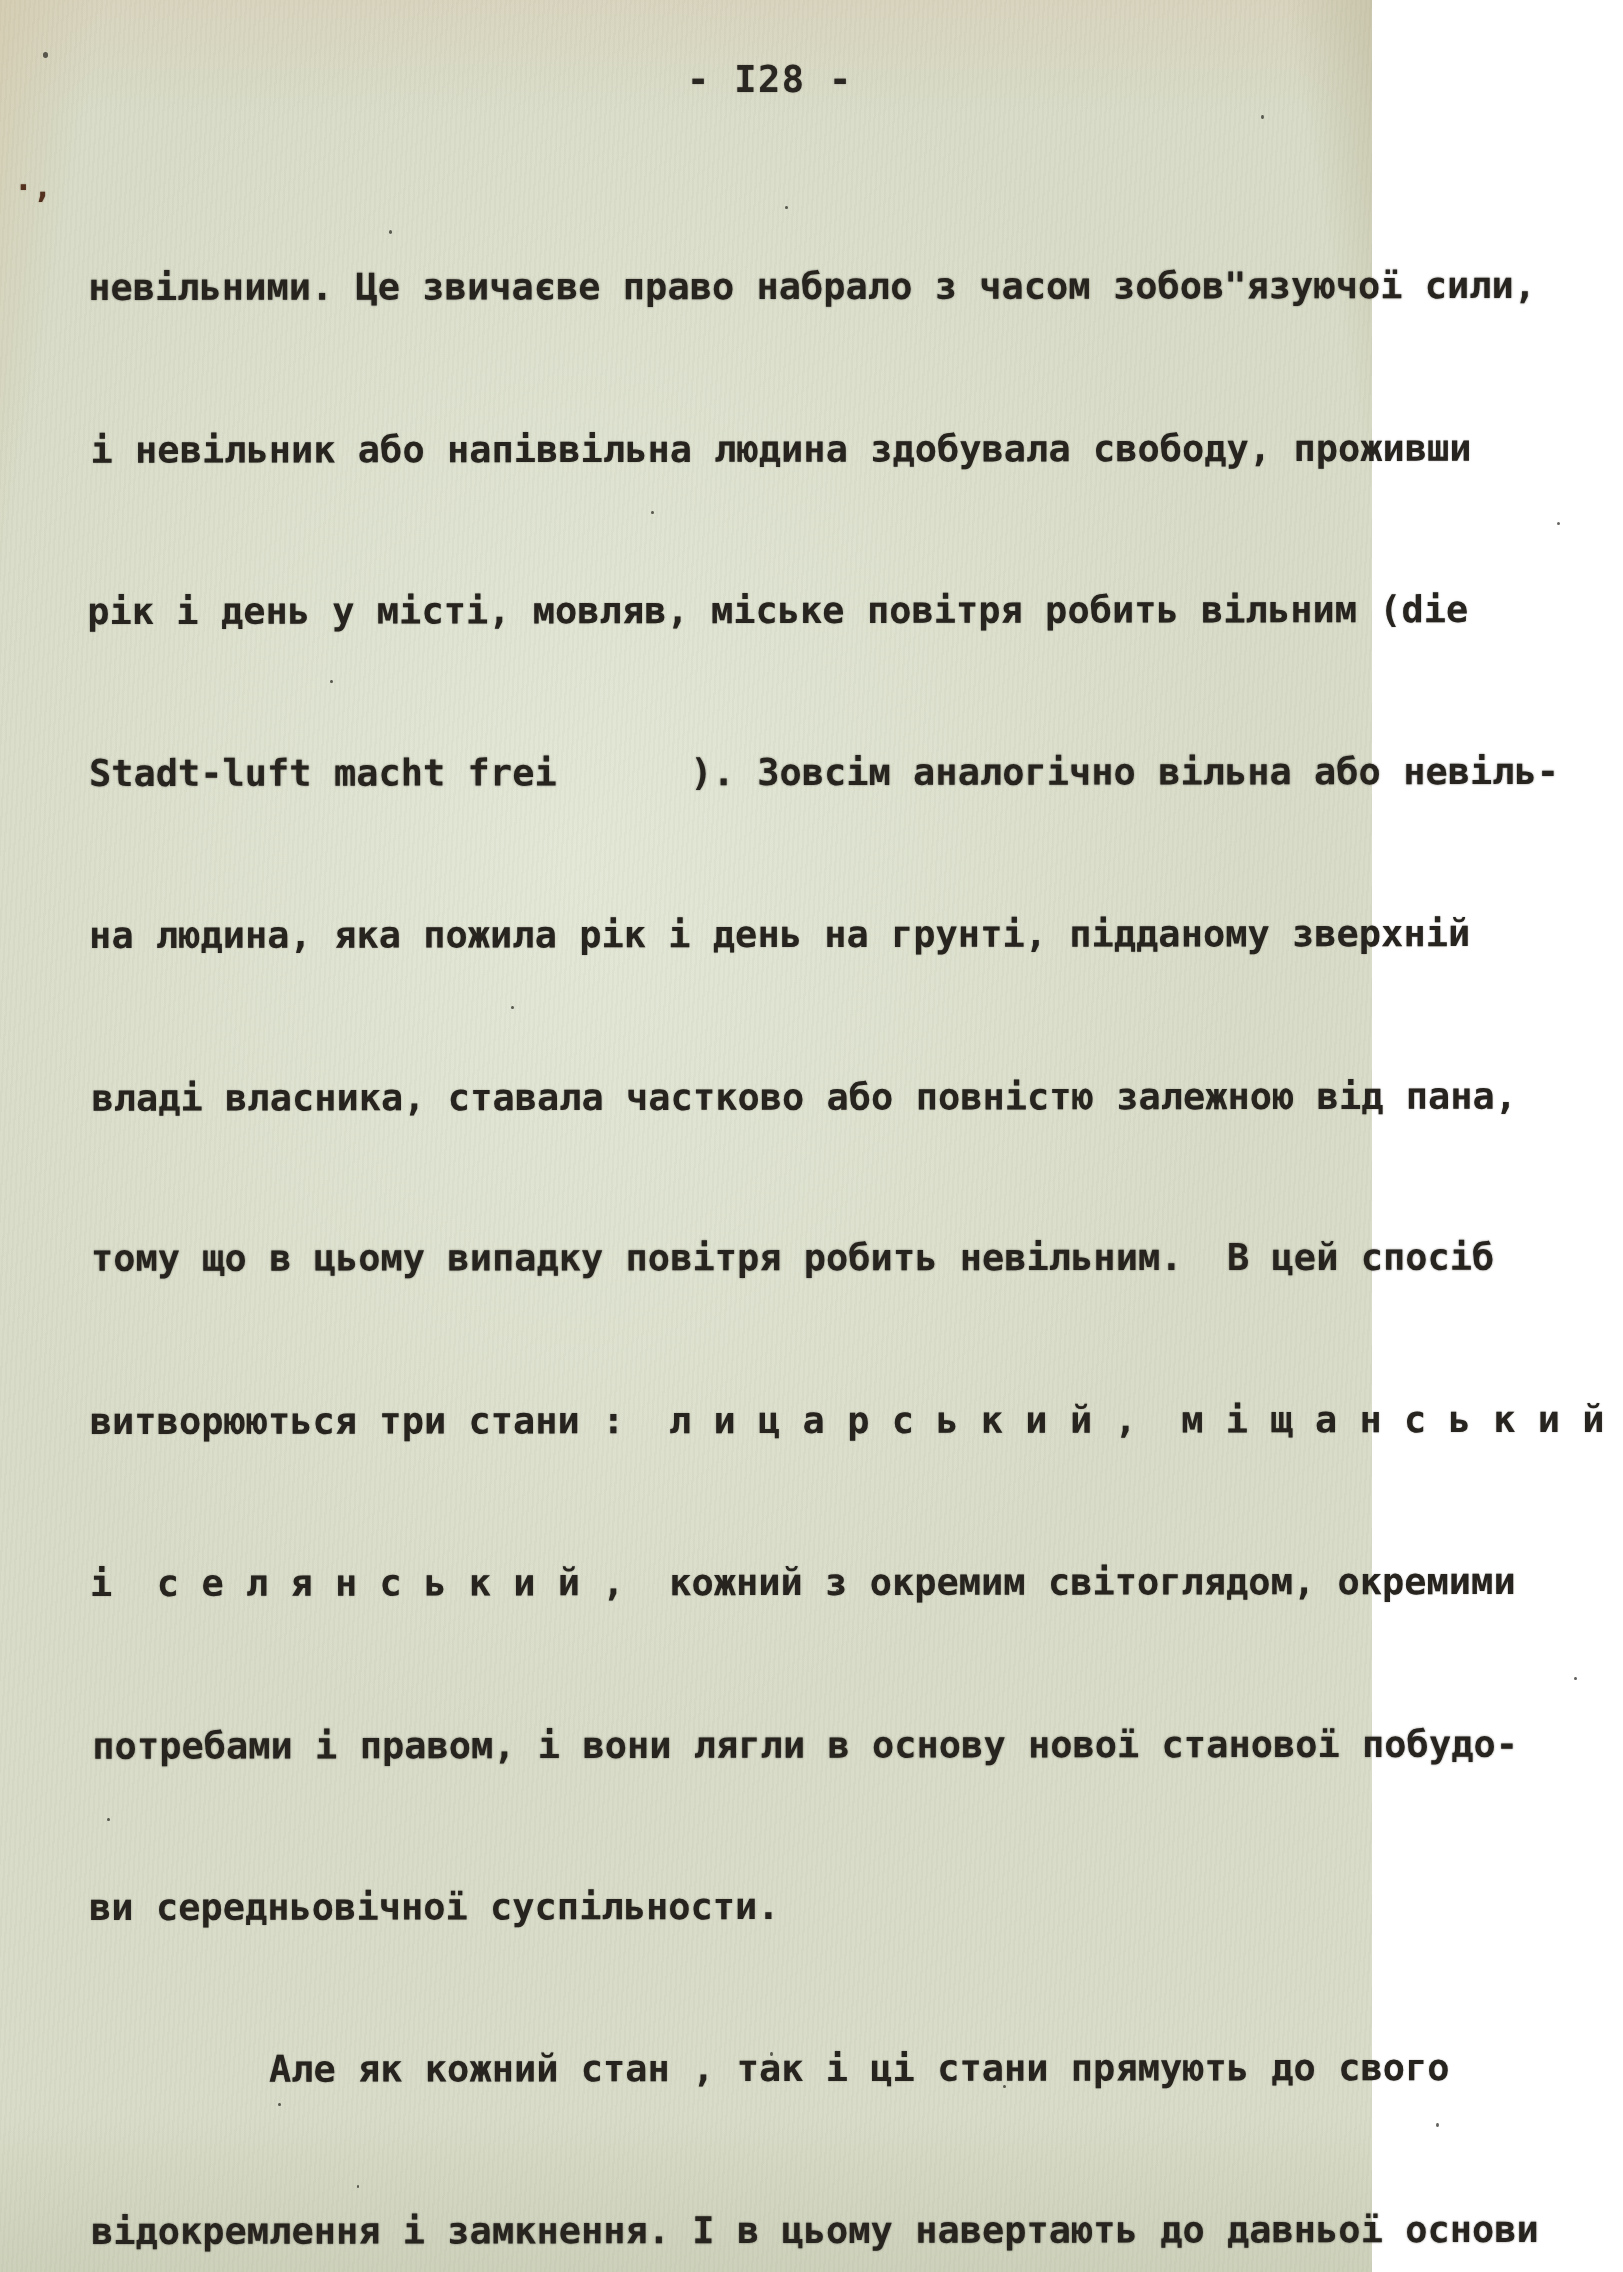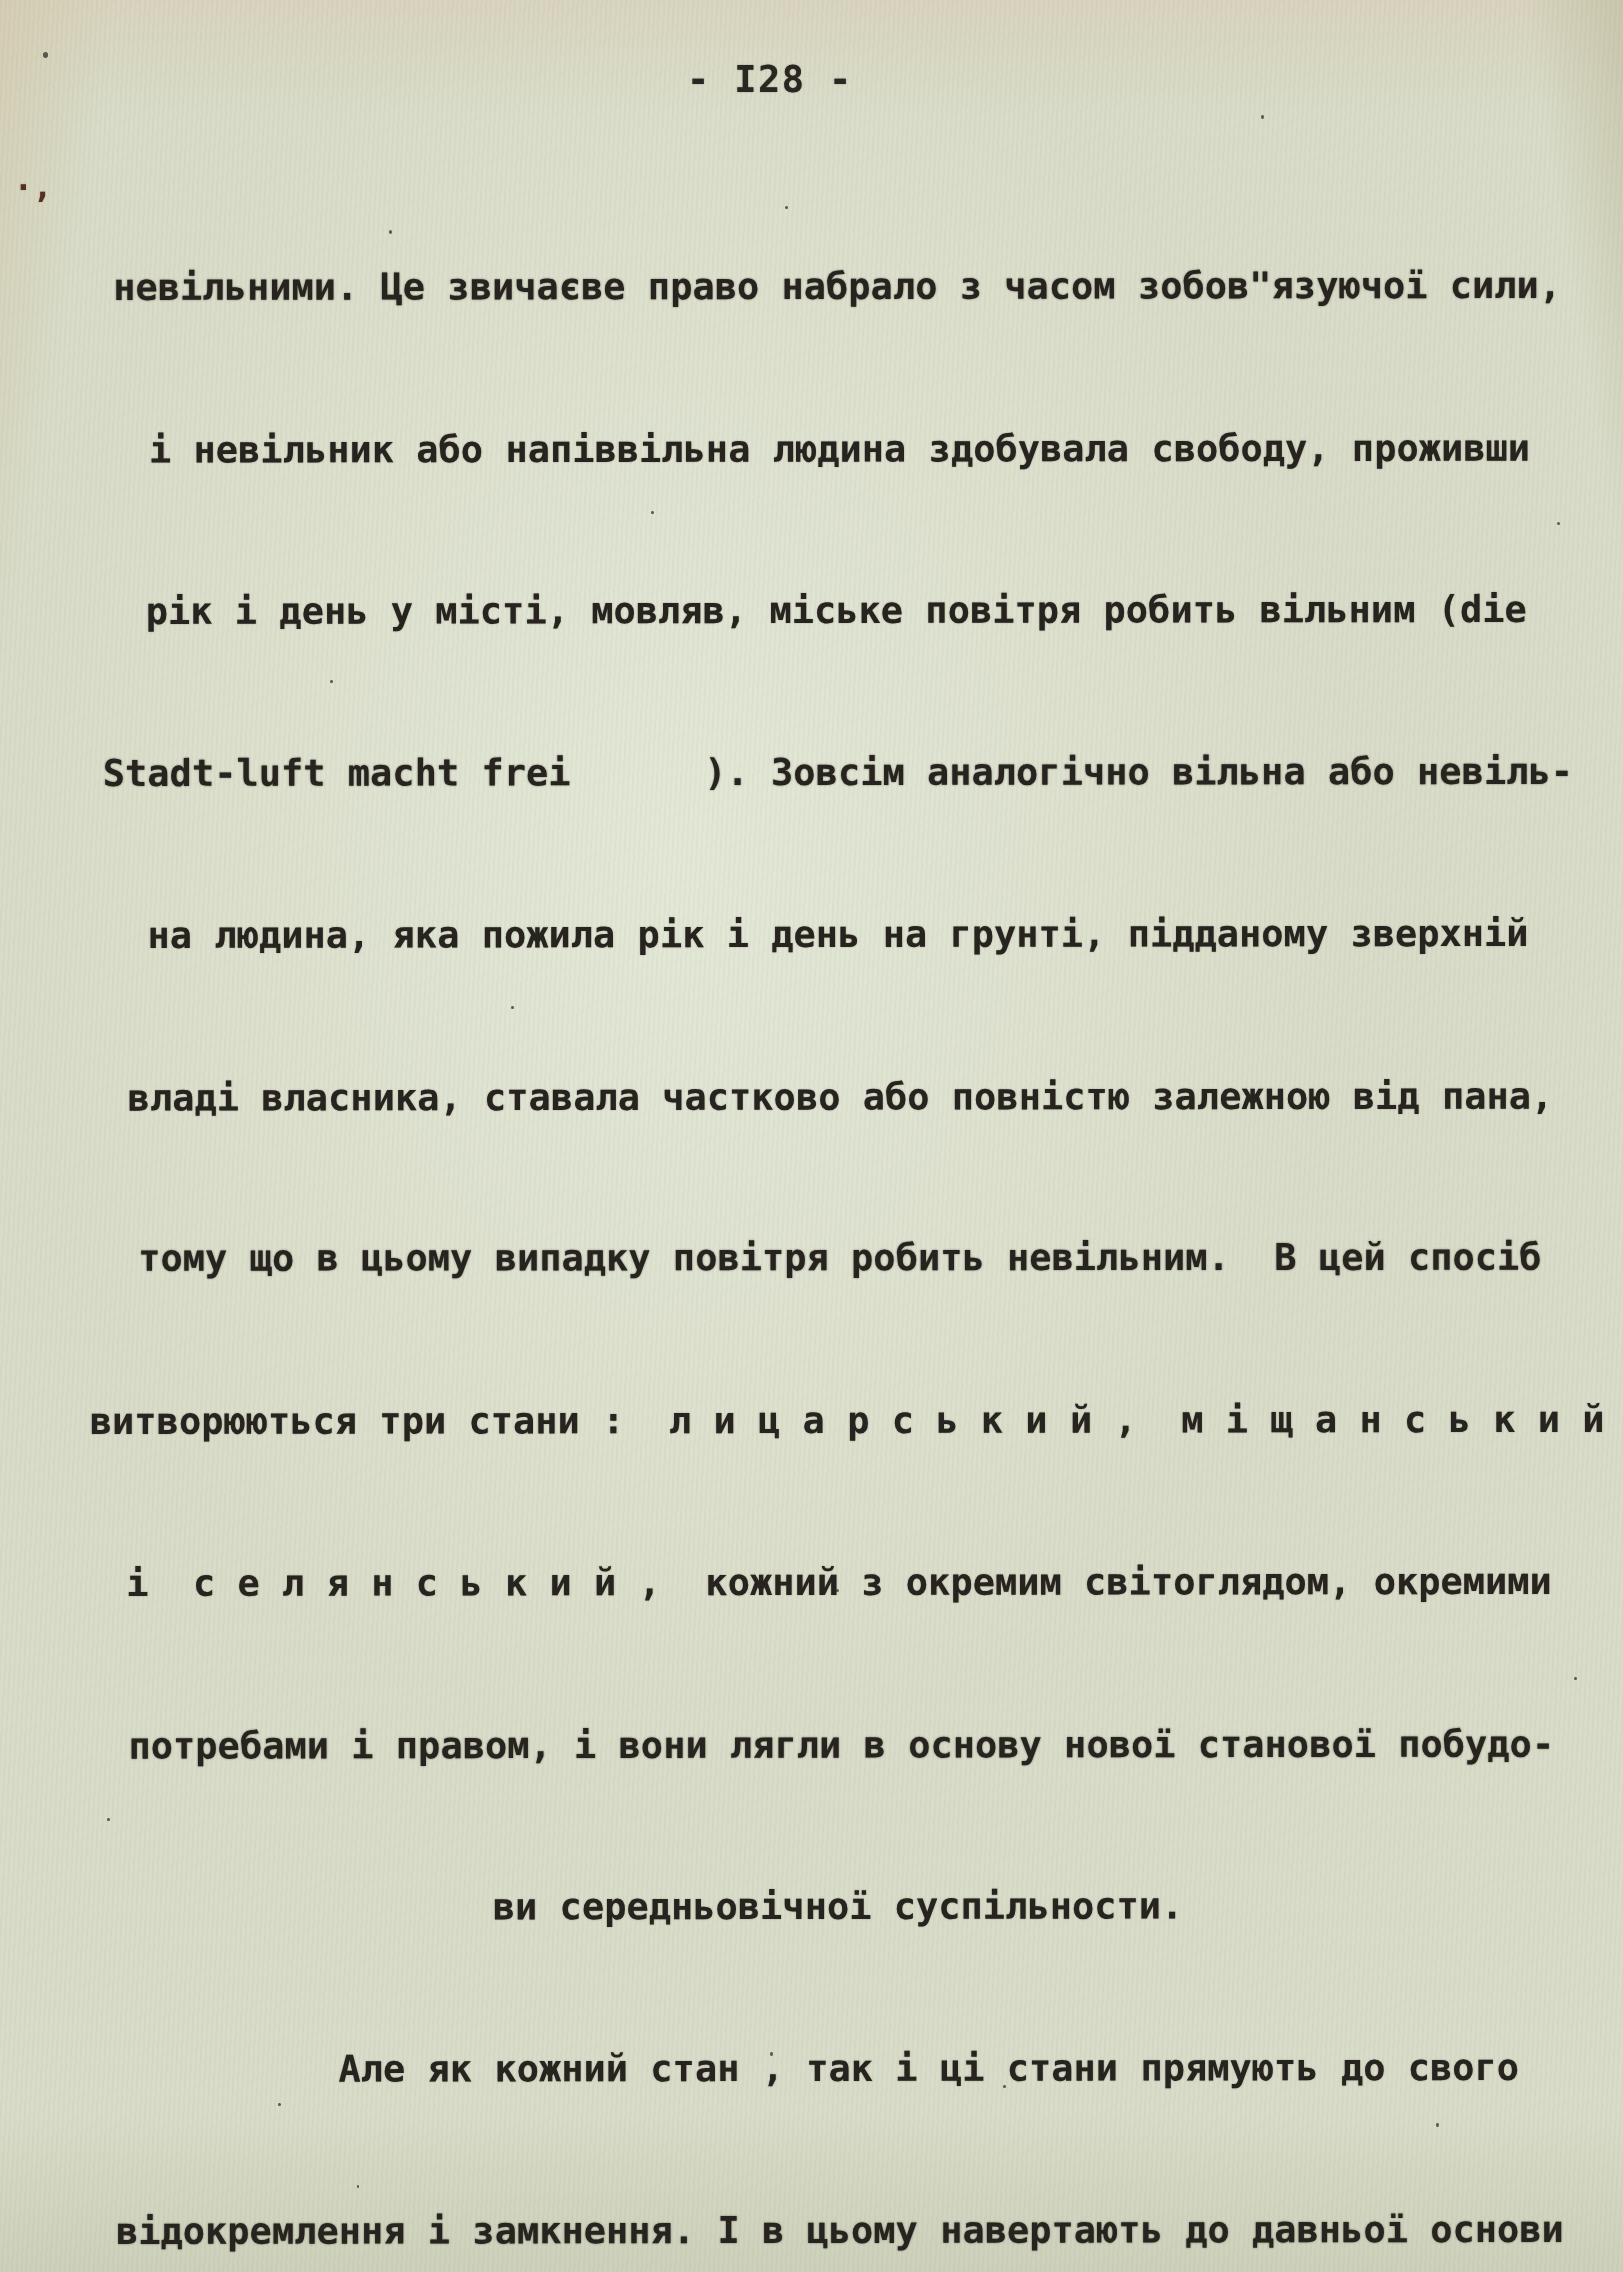--- a/index.html
+++ b/index.html
@@ -5,31 +5,30 @@
   html, body {
     margin: 0;
     padding: 0;
     width: 1623px;
     height: 2273px;
     overflow: hidden;
   }
   .paper {
     position: absolute;
     inset: 0;
-    width: 1623px;
+    width: 1372px;
     height: 2273px;
     background:
       repeating-linear-gradient(93deg, rgba(115,115,95,0.035) 0 2.1px, rgba(255,255,255,0.025) 2.1px 4.8px),
       radial-gradient(1031px 1374px at 42% 38%, #e3e7d6 0%, rgba(227,231,214,0) 65%),
       linear-gradient(100deg, #d4cdb3 0%, rgba(212,205,179,0) 6%),
       linear-gradient(260deg, #c9c6ac 0%, rgba(201,198,172,0) 5%),
       linear-gradient(0deg, #ccd0b9 0%, rgba(204,208,185,0) 7%),
       linear-gradient(180deg, #d8d3bd 0%, rgba(216,211,189,0) 5%),
       #d7dbc7;
-    text-align: center;
   }
   .page-number {
     position: absolute;
     left: 687px;
     top: 58px;
     font-family: "DejaVu Sans Mono", monospace;
     font-size: 37px;
     font-weight: 700;
     color: #2a2622;
     letter-spacing: 1.4px;

